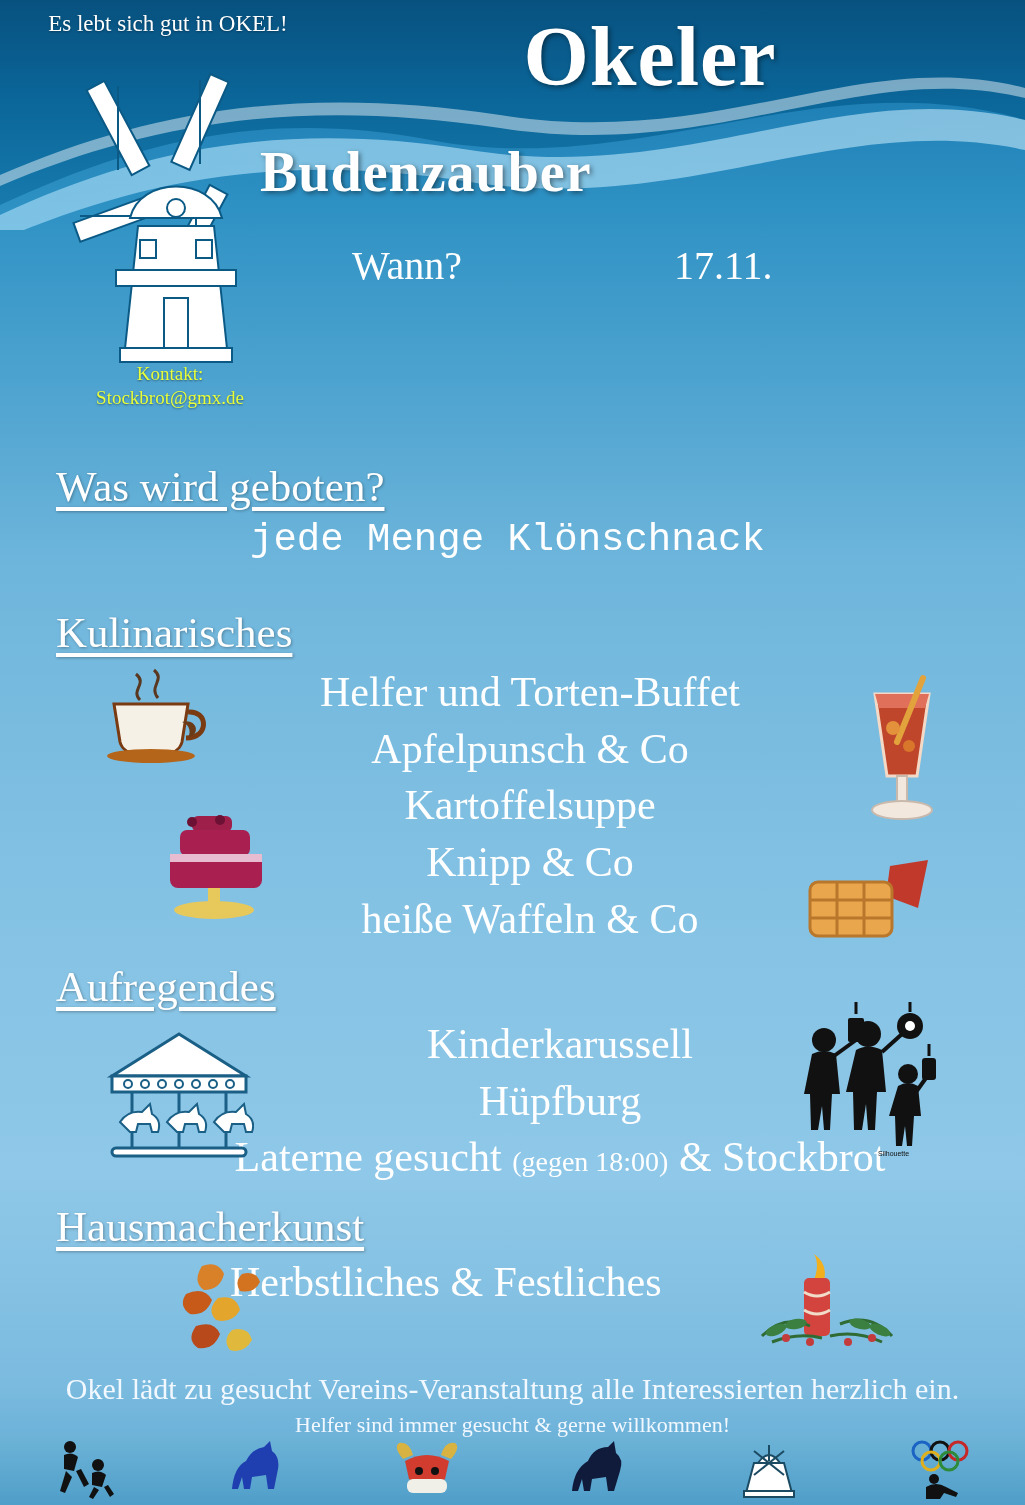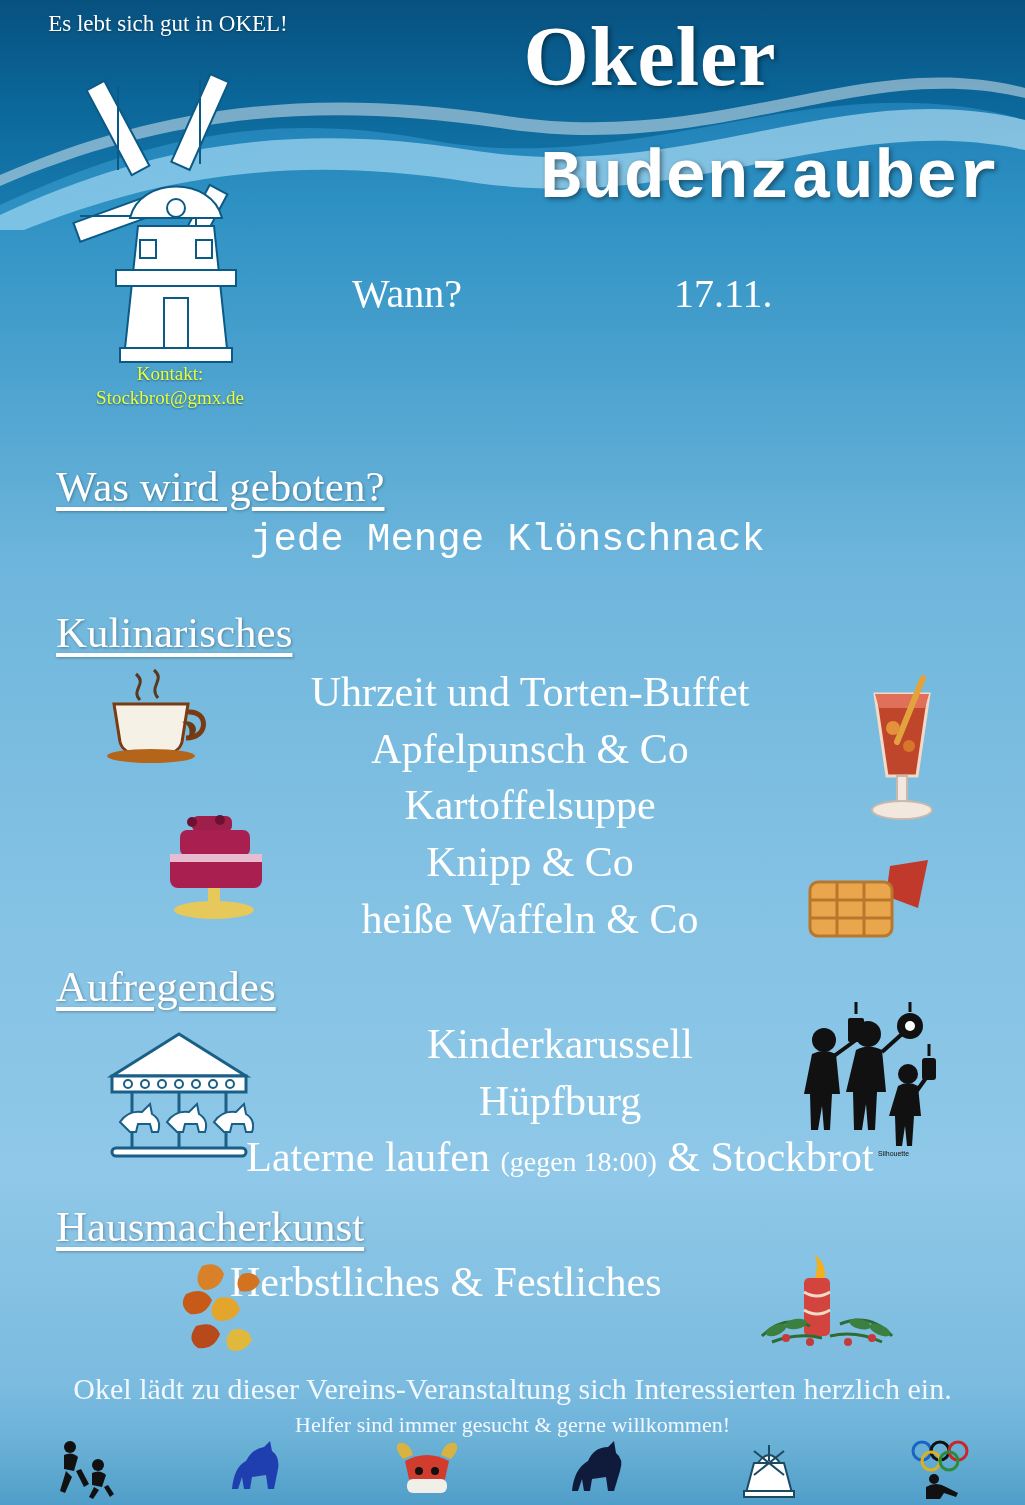--- a/index.html
+++ b/index.html
@@ -82,37 +82,35 @@
     text-align: center;
     font-size: 84px;
     font-weight: bold;
     letter-spacing: 1px;
     text-shadow: 2px 2px 5px rgba(0,0,0,.45);
   }
   .title2 {
     position: absolute;
     left: 260px; top: 140px;
     width: 740px;
-    text-align: right;
-    font-size: 68px;
+    text-align: left;
+    font-size: 56px;
     font-weight: bold;
     letter-spacing: 1px;
     text-shadow: 2px 2px 5px rgba(0,0,0,.45);
-    font-family: Liberation Mono, monospace;
   }
   .facts {
     position: absolute;
     left: 352px; top: 238px;
     width: 620px;
     font-size: 40px;
     line-height: 1.42;
   }
   .facts .row {
     display: flex;
-    margin-top: 28px;
   }
   .facts .q { width: 322px; }
   .facts .a { flex: 1; }
 
   
   .section-head {
     position: absolute;
     font-size: 43px;
     text-decoration: underline;
     text-underline-offset: 6px;
@@ -249,21 +247,21 @@
       <div class="q">Wann?</div>
       <div class="a">17.11.</div>
     </div>
   </div>
 
   <div class="section-head s-offer">Was wird geboten?</div>
   <div class="offer-line">jede Menge Klönschnack</div>
 
   <div class="section-head s-kulin">Kulinarisches</div>
   <div class="kulin-list">
-    <div>Uhrzeit und Torten-Buffet</div>
+    <div>Helfer und Torten-Buffet</div>
     <div>Apfelpunsch &amp; Co</div>
     <div>Kartoffelsuppe</div>
     <div>Knipp &amp; Co</div>
     <div>heiße Waffeln &amp; Co</div>
   </div>
 
   <div class="ill ill-coffee">
     <svg width="120" height="100" viewBox="0 0 120 100" aria-hidden="true">
       <path d="M18 40 L92 40 L86 78 C84 86 76 90 66 90 L44 90 C34 90 26 86 24 78 Z" fill="#f6f1e7" stroke="#7a3b12" stroke-width="3"></path>
       <path d="M92 48 C112 46 114 74 90 74" fill="none" stroke="#7a3b12" stroke-width="5"></path>
@@ -310,21 +308,21 @@
         <line x1="64" y1="30" x2="64" y2="84"></line>
       </g>
     </svg>
   </div>
 
   <div class="section-head s-aufreg">Aufregendes</div>
   <div class="aufreg-list">
     <div>Kinderkarussell</div>
     <div>Hüpfburg</div>
     <div>
-      <span>Laterne laufen</span>
+      <span>Laterne gesucht</span>
       <span class="small">(gegen 18:00)</span>
       <span>&amp; Stockbrot</span>
     </div>
   </div>
 
   <div class="ill ill-carousel">
     <svg width="150" height="140" viewBox="0 0 150 140" aria-hidden="true">
       <path d="M75 6 L142 48 L8 48 Z" fill="#ffffff" stroke="#1a5f86" stroke-width="3"></path>
       <rect x="8" y="48" width="134" height="16" fill="#ffffff" stroke="#1a5f86" stroke-width="3"></rect>
       <g fill="#ffffff" stroke="#1a5f86" stroke-width="2">
@@ -410,21 +408,21 @@
       </g>
       <g fill="#c43b3b">
         <circle cx="34" cy="100" r="4"></circle>
           <circle cx="58" cy="104" r="4"></circle>
         <circle cx="96" cy="104" r="4"></circle>
           <circle cx="120" cy="100" r="4"></circle>
       </g>
     </svg>
   </div>
 
-  <div class="footer1">Okel lädt zu dieser Vereins-Veranstaltung sich Interessierten herzlich ein.</div>
+  <div class="footer1">Okel lädt zu gesucht Vereins-Veranstaltung alle Interessierten herzlich ein.</div>
   <div class="footer2">Helfer sind immer gesucht &amp; gerne willkommen!</div>
 
   <div class="footer-icons">
     <div class="fi">
       <svg width="70" height="62" viewBox="0 0 70 62" aria-hidden="true">
         <g fill="#111111">
           <circle cx="20" cy="10" r="6"></circle>
           <path d="M14 18 q8 -4 14 2 l-4 14 -10 -2z"></path>
           <path d="M16 34 l-6 20 5 2 7 -16z"></path>
           <path d="M26 34 l8 16 5 -3 -8 -15z"></path>

